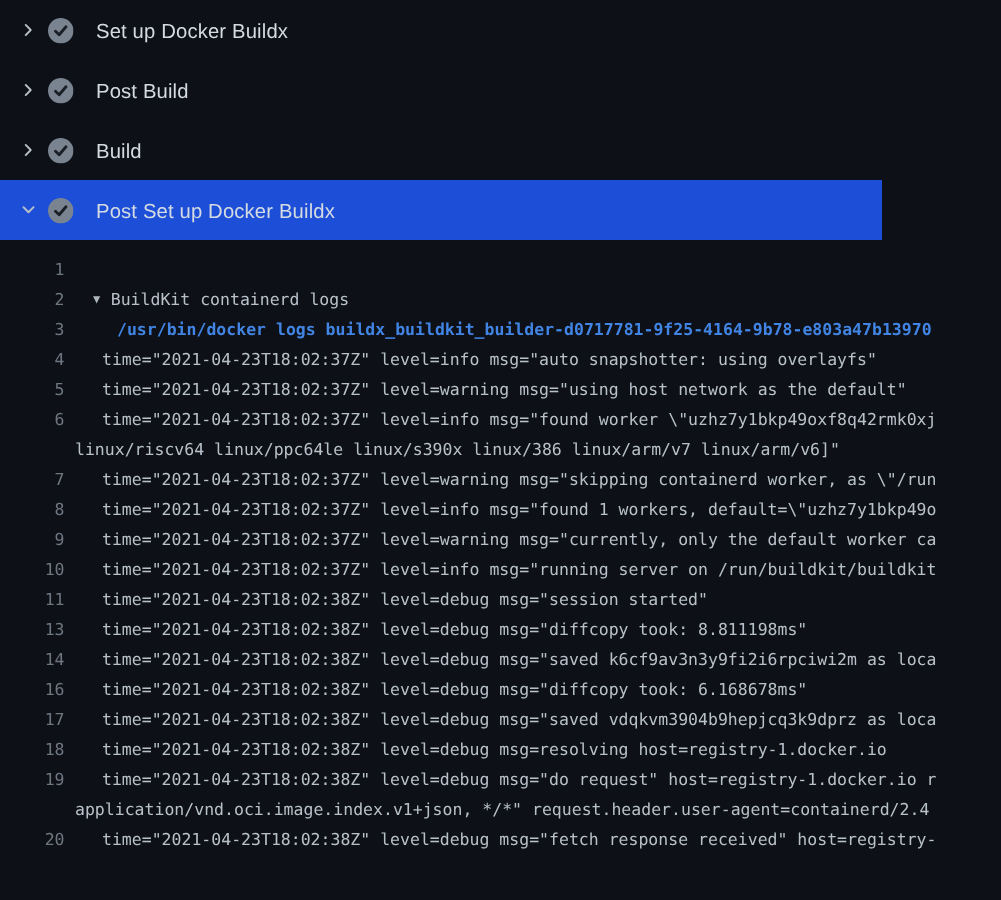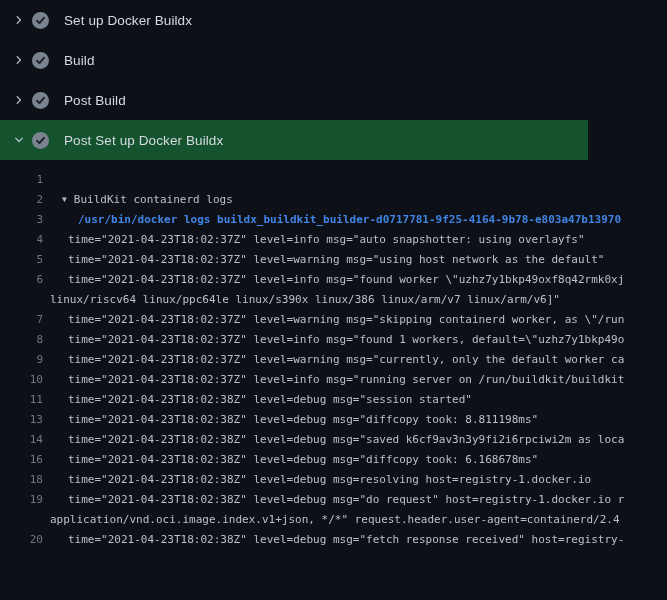--- a/index.html
+++ b/index.html
@@ -8,21 +8,21 @@
     background:#0d1117;
     font-family:"Liberation Sans", sans-serif;
   }
   
   .steps{width:588px;}
   .step-row{
     display:flex;align-items:center;
     height:40px;padding-left:12px;box-sizing:border-box;
     cursor:pointer;
   }
-  .step-row.expanded{background:#14532d;align-items:center;}
+  .step-row.expanded{background:#1d4ed8;align-items:center;}
   .chev{
     width:14px;height:14px;flex:none;
     display:flex;align-items:center;justify-content:center;
     color:#b9c0c8;margin-right:6px;
   }
   .statusicon{
     width:17px;height:17px;flex:none;margin-right:15px;
     display:flex;align-items:center;justify-content:center;
   }
   .step-label{
@@ -76,35 +76,35 @@
         <svg width="12" height="12" viewBox="0 0 16 16">
           <path d="M5.5 3.5 10 8l-4.5 4.5" fill="none" stroke="currentColor" stroke-width="1.7" stroke-linecap="round" stroke-linejoin="round"></path>
         </svg>
       </span>
       <span class="statusicon">
         <svg width="17" height="17" viewBox="0 0 16 16">
           <circle cx="8" cy="8" r="8" fill="#7a8490"></circle>
           <path d="M4.7 8.3 7 10.5l4.3-5" fill="none" stroke="#1b2027" stroke-width="1.8" stroke-linecap="round" stroke-linejoin="round"></path>
         </svg>
       </span>
-      <span class="step-label">Build</span>
+      <span class="step-label">Post Build</span>
     </div>
     <div class="step-row">
       <span class="chev">
         <svg width="12" height="12" viewBox="0 0 16 16">
           <path d="M5.5 3.5 10 8l-4.5 4.5" fill="none" stroke="currentColor" stroke-width="1.7" stroke-linecap="round" stroke-linejoin="round"></path>
         </svg>
       </span>
       <span class="statusicon">
         <svg width="17" height="17" viewBox="0 0 16 16">
           <circle cx="8" cy="8" r="8" fill="#7a8490"></circle>
           <path d="M4.7 8.3 7 10.5l4.3-5" fill="none" stroke="#1b2027" stroke-width="1.8" stroke-linecap="round" stroke-linejoin="round"></path>
         </svg>
       </span>
-      <span class="step-label">Post Build</span>
+      <span class="step-label">Build</span>
     </div>
     <div class="step-row expanded">
       <span class="chev">
         <svg width="12" height="12" viewBox="0 0 16 16">
           <path d="M3.5 5.5 8 10l4.5-4.5" fill="none" stroke="currentColor" stroke-width="1.7" stroke-linecap="round" stroke-linejoin="round"></path>
         </svg>
       </span>
       <span class="statusicon">
         <svg width="17" height="17" viewBox="0 0 16 16">
           <circle cx="8" cy="8" r="8" fill="#7a8490"></circle>
@@ -123,17 +123,18 @@
     <div class="log-row k-content"><span class="lnum">6</span><span class="ltext">time="2021-04-23T18:02:37Z" level=info msg="found worker \"uzhz7y1bkp49oxf8q42rmk0xj</span></div>
     <div class="log-row k-cont"><span class="lnum"></span><span class="ltext">linux/riscv64 linux/ppc64le linux/s390x linux/386 linux/arm/v7 linux/arm/v6]"</span></div>
     <div class="log-row k-content"><span class="lnum">7</span><span class="ltext">time="2021-04-23T18:02:37Z" level=warning msg="skipping containerd worker, as \"/run</span></div>
     <div class="log-row k-content"><span class="lnum">8</span><span class="ltext">time="2021-04-23T18:02:37Z" level=info msg="found 1 workers, default=\"uzhz7y1bkp49o</span></div>
     <div class="log-row k-content"><span class="lnum">9</span><span class="ltext">time="2021-04-23T18:02:37Z" level=warning msg="currently, only the default worker ca</span></div>
     <div class="log-row k-content"><span class="lnum">10</span><span class="ltext">time="2021-04-23T18:02:37Z" level=info msg="running server on /run/buildkit/buildkit</span></div>
     <div class="log-row k-content"><span class="lnum">11</span><span class="ltext">time="2021-04-23T18:02:38Z" level=debug msg="session started"</span></div>
     <div class="log-row k-content"><span class="lnum">13</span><span class="ltext">time="2021-04-23T18:02:38Z" level=debug msg="diffcopy took: 8.811198ms"</span></div>
     <div class="log-row k-content"><span class="lnum">14</span><span class="ltext">time="2021-04-23T18:02:38Z" level=debug msg="saved k6cf9av3n3y9fi2i6rpciwi2m as loca</span></div>
     <div class="log-row k-content"><span class="lnum">16</span><span class="ltext">time="2021-04-23T18:02:38Z" level=debug msg="diffcopy took: 6.168678ms"</span></div>
+    <div class="log-row k-content"><span class="lnum">17</span><span class="ltext">time="2021-04-23T18:02:38Z" level=debug msg="saved vdqkvm3904b9hepjcq3k9dprz as loca</span></div>
     <div class="log-row k-content"><span class="lnum">18</span><span class="ltext">time="2021-04-23T18:02:38Z" level=debug msg=resolving host=registry-1.docker.io</span></div>
     <div class="log-row k-content"><span class="lnum">19</span><span class="ltext">time="2021-04-23T18:02:38Z" level=debug msg="do request" host=registry-1.docker.io r</span></div>
     <div class="log-row k-cont"><span class="lnum"></span><span class="ltext">application/vnd.oci.image.index.v1+json, */*" request.header.user-agent=containerd/2.4</span></div>
     <div class="log-row k-content"><span class="lnum">20</span><span class="ltext">time="2021-04-23T18:02:38Z" level=debug msg="fetch response received" host=registry-</span></div>
   </div>
 
 </body></html>

